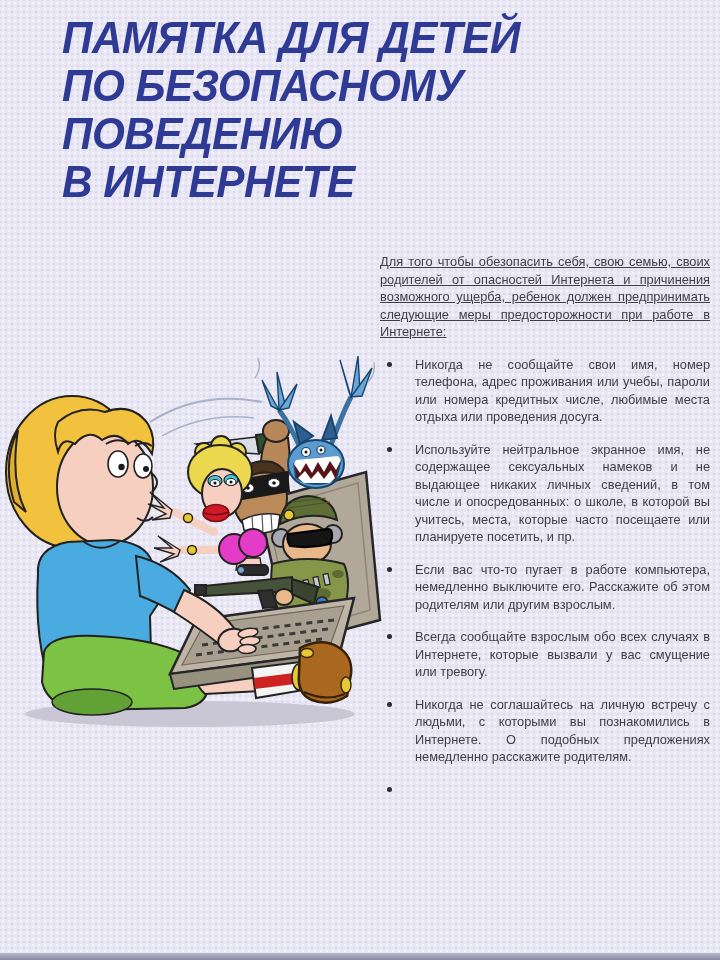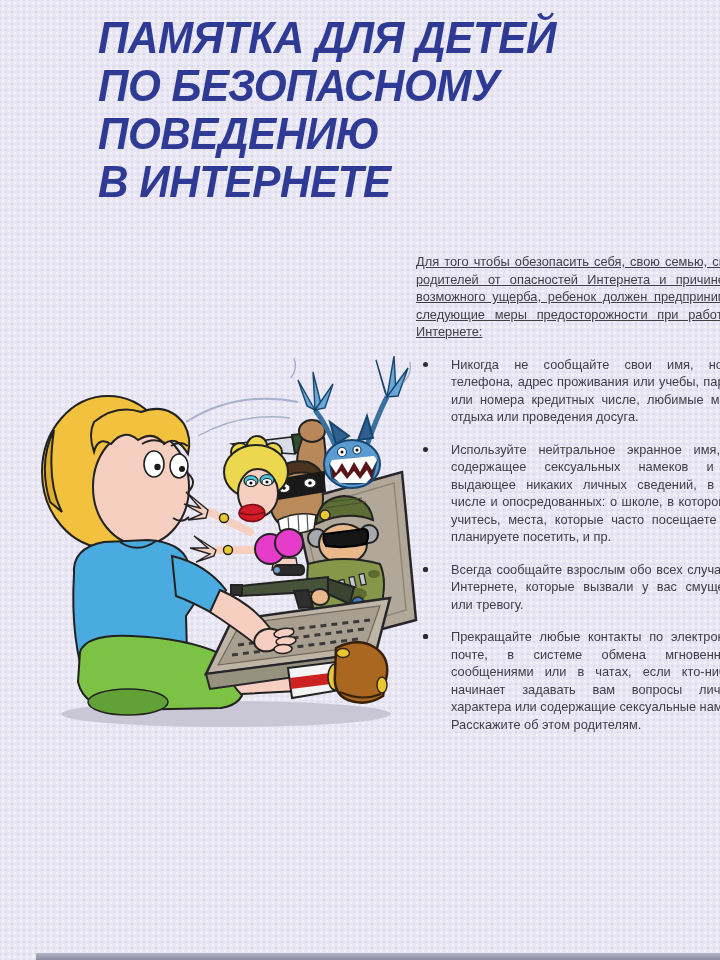--- a/index.html
+++ b/index.html
@@ -6,21 +6,21 @@
   body{
     width:720px;height:960px;position:relative;overflow:hidden;
     background-color:#e9e7f3;
     background-image:
       radial-gradient(rgba(255,255,255,0.55) 1px, transparent 1.2px),
       radial-gradient(rgba(201,198,224,0.45) 1px, transparent 1.2px);
     background-size:6px 6px;
     background-position:0 0,3px 3px;
     font-family:"Liberation Sans",sans-serif;
   }
-  .page{position:absolute;inset:0;margin-left:36px;}
+  .page{position:absolute;inset:0;}
   .title{
     position:absolute;left:62px;top:14px;
     color:#2e3a94;
     font-family:"Liberation Sans",sans-serif;
     font-style:italic;font-weight:bold;
     font-size:44px;line-height:48px;letter-spacing:-0.5px;
     transform:scaleX(0.96);transform-origin:left top;
     white-space:nowrap;
   }
   .content{
@@ -221,33 +221,34 @@
           <span class="tip-text">Никогда не сообщайте свои имя, номер телефона, адрес проживания или учебы, пароли или номера кредитных числе, любимые места отдыха или проведения досуга.</span>
         </li>
 
         <li class="tip">
           <span class="dot"></span>
           <span class="tip-text">Используйте нейтральное экранное имя, не содержащее сексуальных намеков и не выдающее никаких личных сведений, в том числе и опосредованных: о школе, в которой вы учитесь, места, которые часто посещаете или планируете посетить, и пр.</span>
         </li>
 
         <li class="tip">
           <span class="dot"></span>
+          <span class="tip-text">Если вас что-то пугает в работе компьютера, немедленно выключите его. Расскажите об этом родителям или другим взрослым.</span>
         </li>
 
         <li class="tip">
           <span class="dot"></span>
           <span class="tip-text">Всегда сообщайте взрослым обо всех случаях в Интернете, которые вызвали у вас смущение или тревогу.</span>
         </li>
 
 
         <li class="tip">
           <span class="dot"></span>
-        </li>
-
-        <li class="tip">
-          <span class="dot"></span>
-          <span class="tip-text">Прекращайте любые контакты по электронной почте, в системе обмена мгновенными сообщениями или в чатах, если кто-нибудь начинает задавать вам вопросы личного характера или содержащие сексуальные намеки. Расскажите об этом родителям.</span>
+          <span class="tip-text">Никогда не соглашайтесь на личную встречу с людьми, с которыми вы познакомились в Интернете. О подобных предложениях немедленно расскажите родителям.</span>
+        </li>
+
+        <li class="tip">
+          <span class="dot"></span>
         </li>
       </ul>
   </div>
 
   <div class="footer-bar"></div>
 </div>
 
 </body></html>

